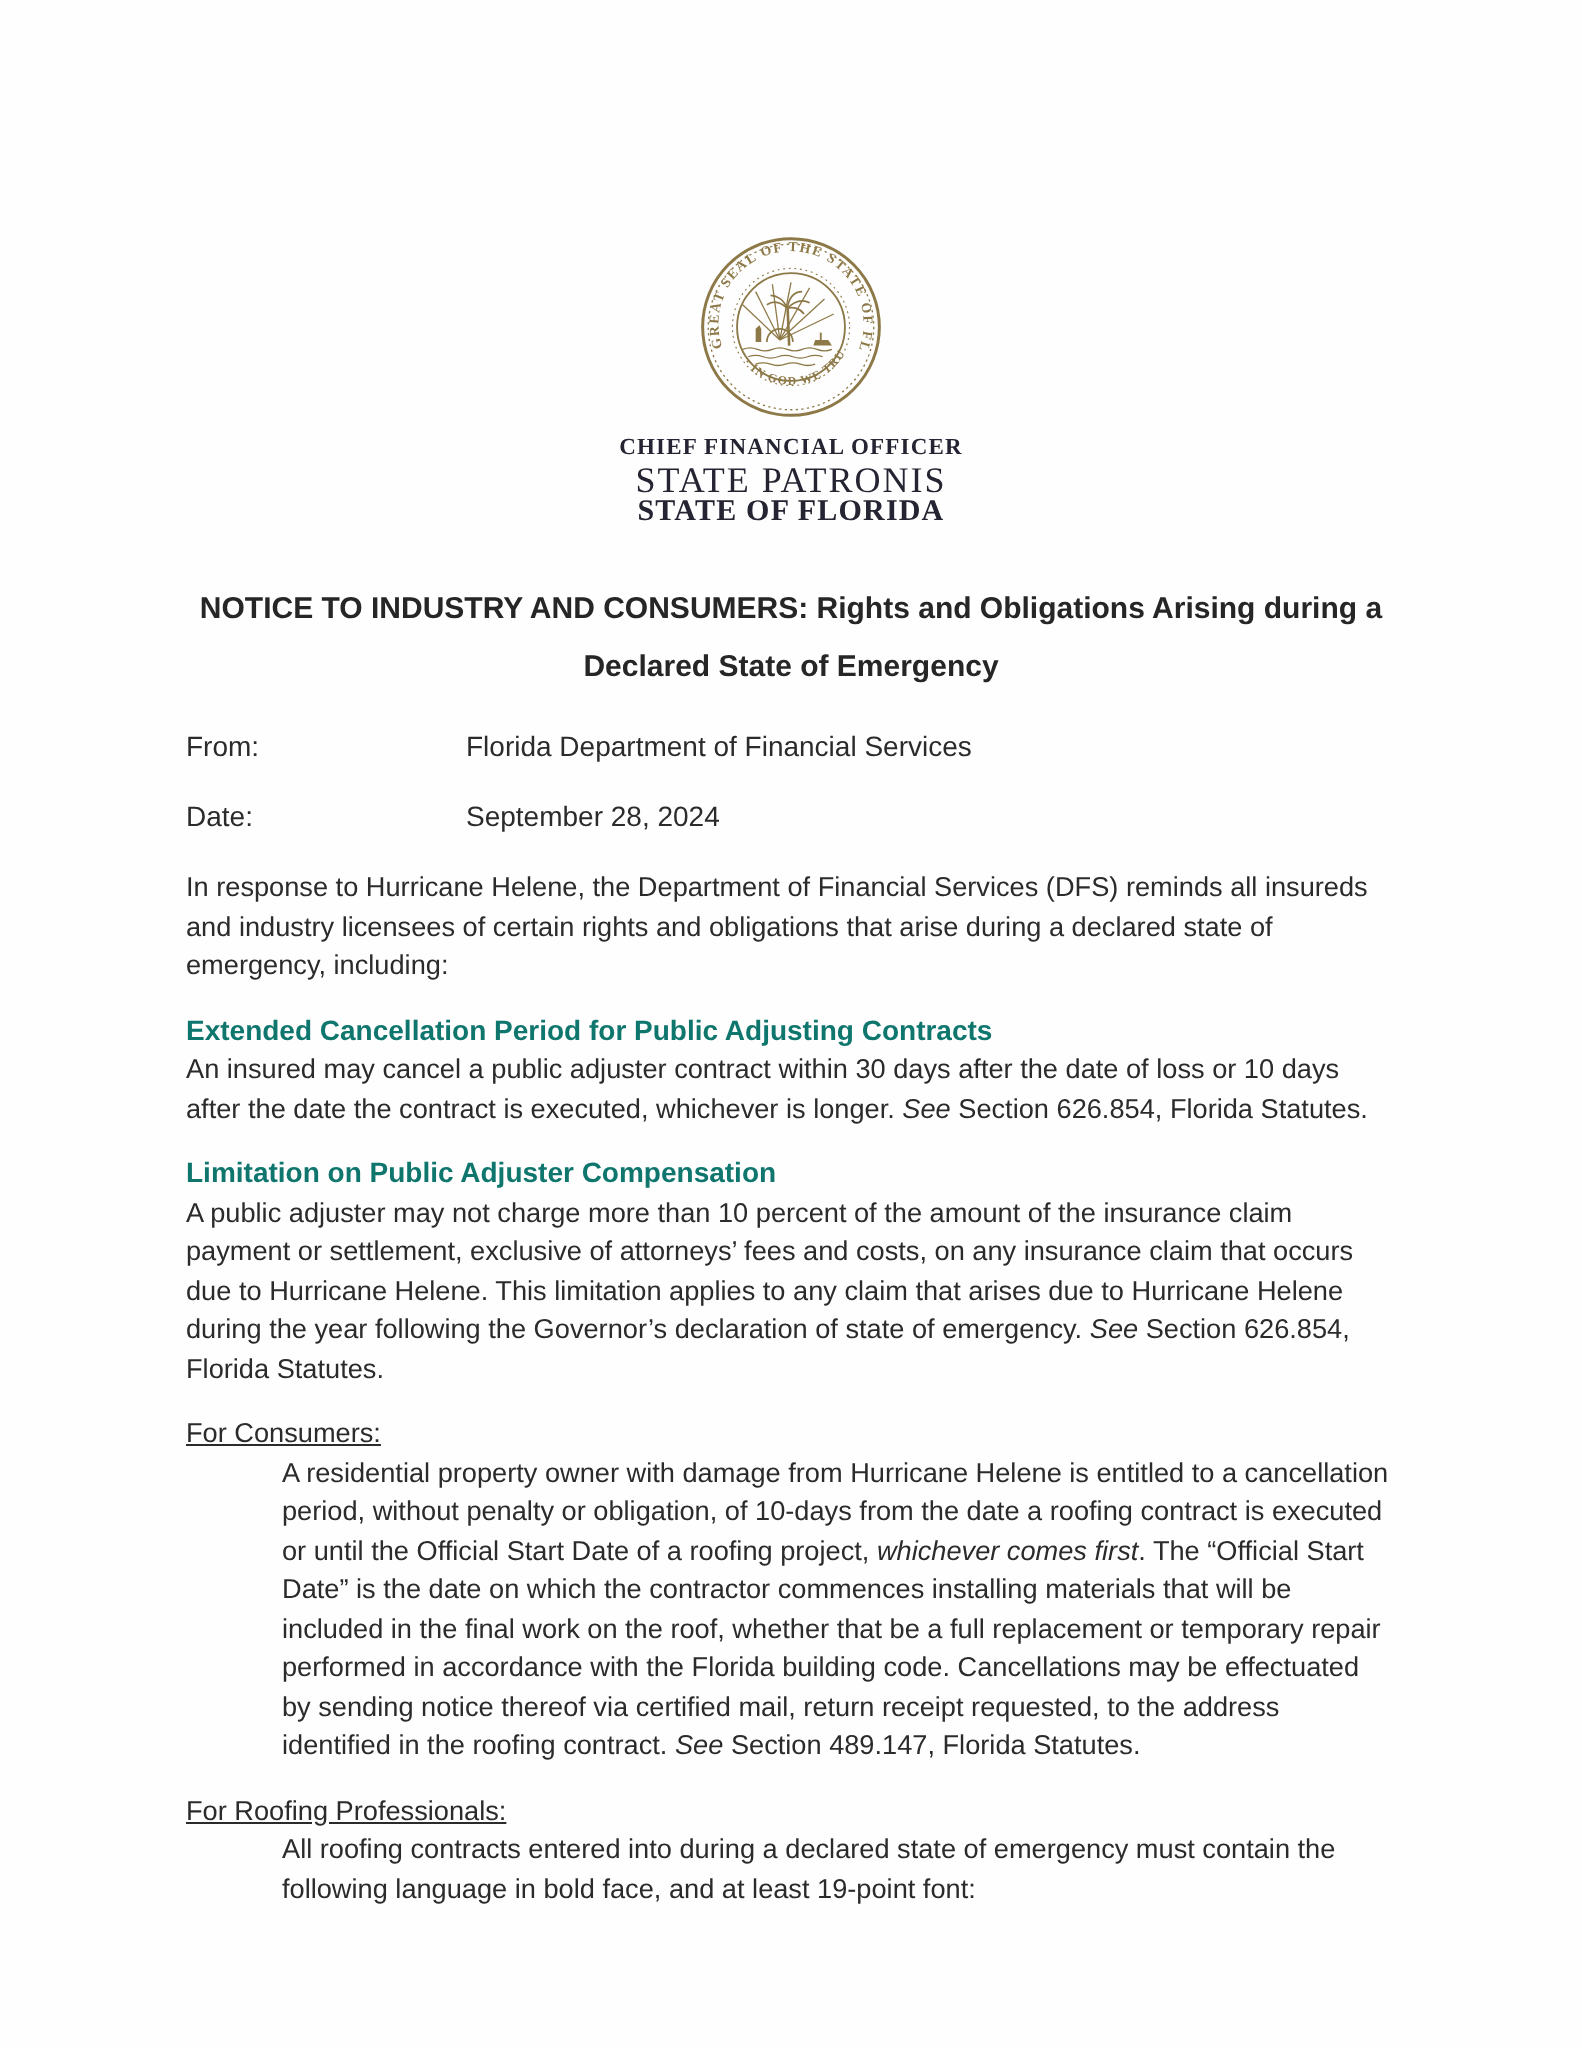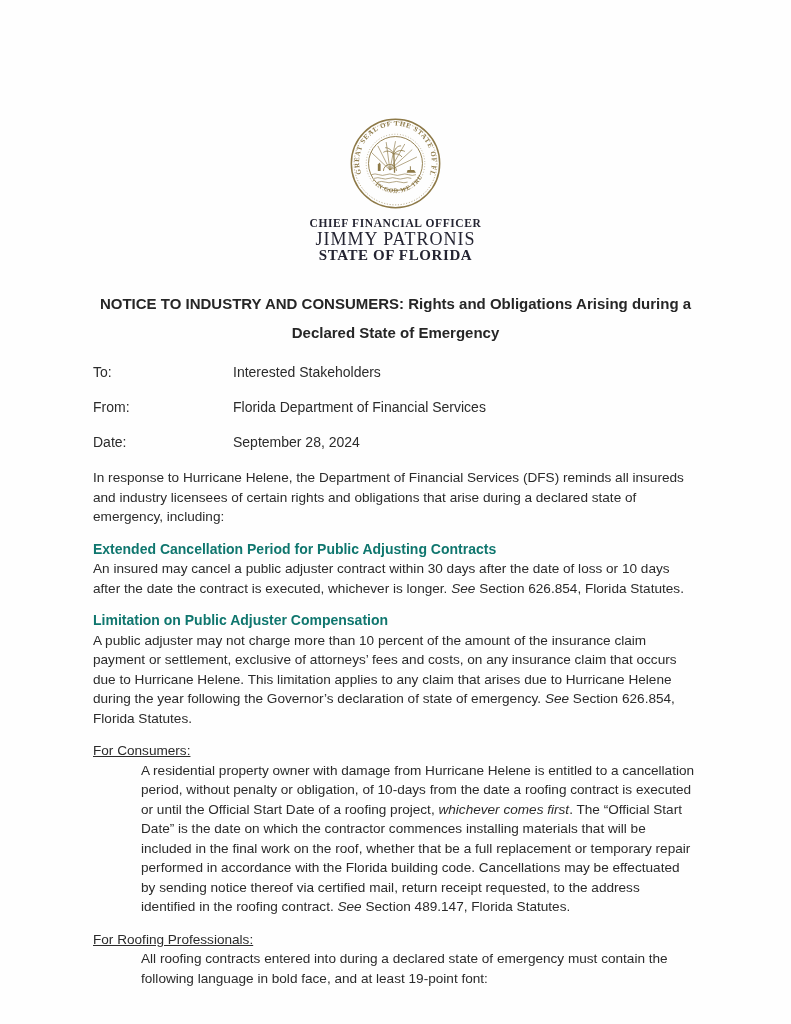--- a/index.html
+++ b/index.html
@@ -95,31 +95,27 @@
         <path d="M 48,40 C 51,39 55,40 57,43"></path>
         <path d="M 24,62 q 4,-1.6 8,0 q 4,1.6 8,0 q 4,-1.6 8,0 q 4,1.6 8,0 q 4,-1.6 8,0 q 4,1.6 8,0" stroke-width="0.7"></path>
         <path d="M 27,66 q 4,-1.5 8,0 q 4,1.5 8,0 q 4,-1.5 8,0 q 4,1.5 8,0 q 4,-1.5 8,0" stroke-width="0.7"></path>
         <path d="M 31,70 q 4,-1.4 8,0 q 4,1.4 8,0 q 4,-1.4 8,0 q 4,1.4 8,0" stroke-width="0.7"></path>
         <path d="M 62,60 l 10,0 l -2,-3 l -7,0 z" fill="var(--gold)" stroke="none"></path>
         <line x1="66" y1="57" x2="66" y2="53" stroke-width="1"></line>
         <path d="M 31,58 l 0,-7 l 2,-2 l 1,2 l 0,7" fill="var(--gold)" stroke="none"></path>
       </g>
     </svg>
     <div class="lh-office">CHIEF FINANCIAL OFFICER</div>
-    <div class="lh-name">JIMMY PATRONIS</div>
+    <div class="lh-name">STATE PATRONIS</div>
     <div class="lh-state">STATE OF FLORIDA</div>
   </div>
 
   <div class="doc-title">NOTICE TO INDUSTRY AND CONSUMERS: Rights and Obligations Arising during a Declared State of Emergency</div>
 
   <div class="memo">
-    <div class="memo-row">
-      <div class="memo-label">To:</div>
-      <div class="memo-value">Interested Stakeholders</div>
-    </div>
     <div class="memo-row">
       <div class="memo-label">From:</div>
       <div class="memo-value">Florida Department of Financial Services</div>
     </div>
     <div class="memo-row">
       <div class="memo-label">Date:</div>
       <div class="memo-value">September 28, 2024</div>
     </div>
   </div>
 

